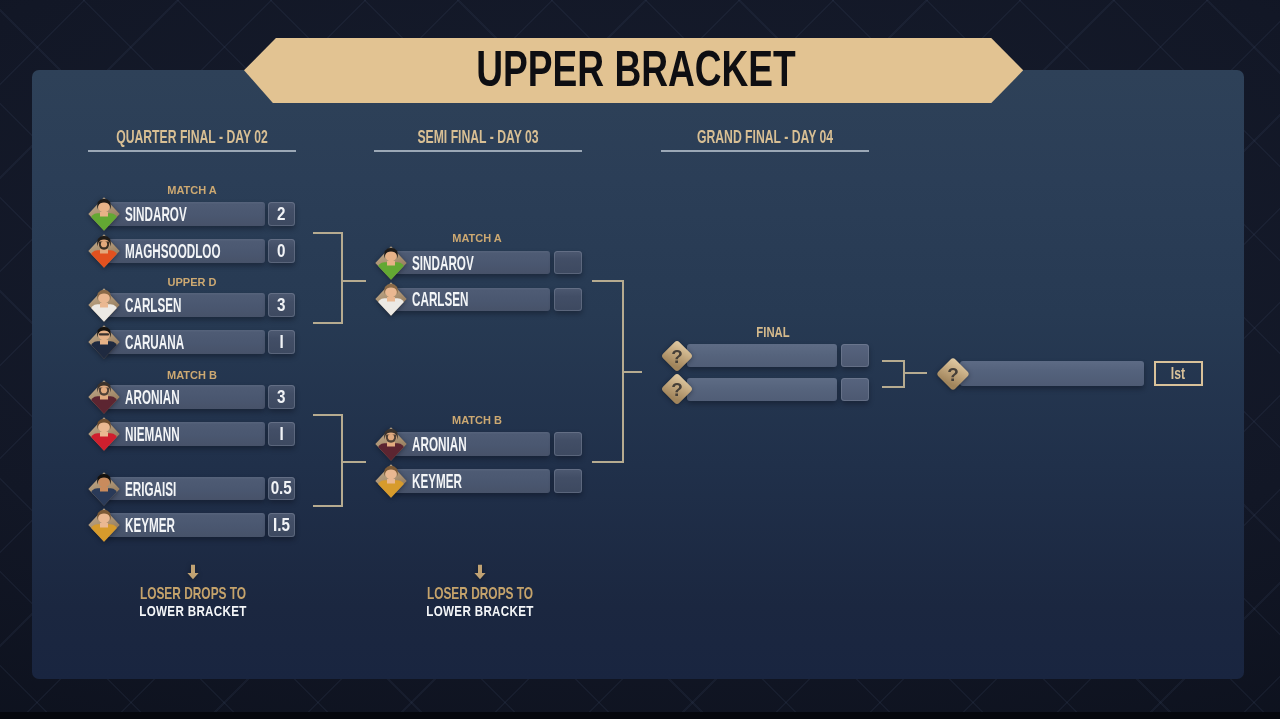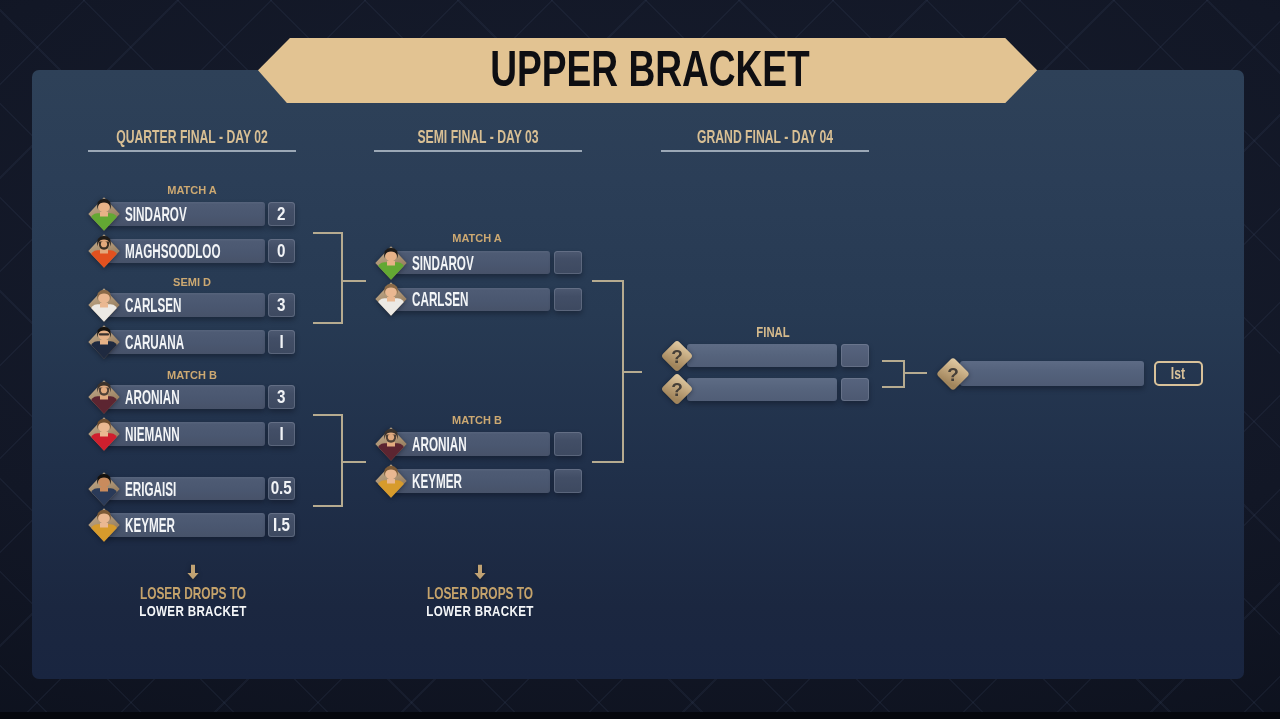--- a/index.html
+++ b/index.html
@@ -6,21 +6,21 @@
   #stage{position:relative;width:1280px;height:719px;overflow:hidden;
     font-family:"Liberation Sans",sans-serif;
     background:
       repeating-linear-gradient(45deg, transparent 0 37.1px, rgba(64,78,108,0.15) 37.1px 38.7px, transparent 38.7px 66.2px),
       repeating-linear-gradient(-45deg, transparent 0 29.1px, rgba(64,78,108,0.15) 29.1px 30.7px, transparent 30.7px 66.2px),
       radial-gradient(120% 90% at 50% 35%, #171d2e 0%, #121726 55%, #0b0f1a 100%);
   }
   .abs{position:absolute;}
   #panel{position:absolute;left:31.5px;top:69.5px;width:1212px;height:609px;border-radius:7px;
     background:linear-gradient(180deg,#2e4158 0%, #2b3e57 18%, #273a53 40%, #20304a 65%, #1b2740 88%, #192540 100%);}
-  #banner{position:absolute;filter:drop-shadow(0 3px 4px rgba(8,12,20,0.45));left:258px;top:37.8px;width:779.2px;height:67px;
+  #banner{position:absolute;filter:drop-shadow(0 3px 4px rgba(8,12,20,0.45));left:244px;top:37.8px;width:779.2px;height:67px;
     background:#e2c392;
     clip-path:polygon(32.2px 0, 747px 0, 779.2px 32.55px, 747.3px 65.1px, 28.9px 65.1px, 0 32.55px);}
   #bannertext{position:absolute;left:391.6px;top:5.5px;height:53px;line-height:53px;color:#0e0e12;font-weight:bold;font-size:50px;white-space:nowrap;transform-origin:left center;transform:scaleX(0.742) translateX(-50%);}
   .hdr{position:absolute;transform-origin:left center;color:#d8bf94;font-weight:bold;font-size:17.7px;height:18px;line-height:18px;white-space:nowrap;transform:scaleX(0.69) translateX(-50%);}
   .uline{position:absolute;width:208px;height:1.6px;background:rgba(187,197,209,0.78);}
   .mlabel{position:absolute;transform-origin:left center;color:#cda972;font-weight:bold;font-size:11px;height:11px;line-height:11px;white-space:nowrap;transform:scaleX(1.0) translateX(-50%);}
   .row{position:absolute;height:23.8px;border-radius:3px;
     background:linear-gradient(180deg,#57647c 0%, #4e5b74 10%, #4a5770 55%, #475269 100%);
     box-shadow:0 3px 5px rgba(10,14,24,0.38);}
   .rowf{background:linear-gradient(180deg,#5e6c85 0%, #56647d 45%, #505d76 100%);}
@@ -42,21 +42,21 @@
   <div id="banner">
       <div id="bannertext">UPPER BRACKET</div>
     </div>
   <div class="hdr" style="left:191.5px;top:128px;">QUARTER FINAL - DAY 02</div>
   <div class="hdr" style="left:477.5px;top:128px;">SEMI FINAL - DAY 03</div>
   <div class="hdr" style="left:764.7px;top:128px;">GRAND FINAL - DAY 04</div>
   <div class="uline" style="left:87.5px;top:150.2px;"></div>
   <div class="uline" style="left:373.5px;top:150.2px;"></div>
   <div class="uline" style="left:660.7px;top:150.2px;"></div>
   <div class="mlabel" style="left:192px;top:185px;">MATCH A</div>
-  <div class="mlabel" style="left:192px;top:277.4px;">SEMI D</div>
+  <div class="mlabel" style="left:192px;top:277.4px;">UPPER D</div>
   <div class="mlabel" style="left:192px;top:370px;">MATCH B</div>
   <div class="mlabel" style="left:192px;top:486px;">MATCH C</div>
   <div class="mlabel" style="left:477px;top:233.4px;">MATCH A</div>
   <div class="mlabel" style="left:477px;top:414.6px;">MATCH B</div>
   <div class="mlabel" style="left:772.5px;top:325.5px;font-size:14.5px;height:12px;line-height:12px;transform:scaleX(0.78) translateX(-50%);color:#d5ba8c;">FINAL</div>
   <div class="row" style="left:105px;top:202.3px;width:159.5px;"></div>
   <div class="score" style="left:267.7px;top:202.3px;width:27.5px;">
       <span>2</span>
     </div>
   <div class="pname" style="left:124.7px;top:202.20000000000002px;">SINDAROV</div>
@@ -381,21 +381,21 @@
 <defs>
         <linearGradient id="qt15" x1="0" y1="0" x2="0.35" y2="1">
           <stop offset="0" stop-color="#e3cda6"></stop>
           <stop offset="0.5" stop-color="#c3a87f"></stop>
           <stop offset="1" stop-color="#a1855c"></stop>
         </linearGradient>
       </defs>
 <rect x="5.0" y="6.0" width="24.0" height="24.0" rx="3.5" transform="rotate(45 17 18)" fill="url(#qt15)"></rect>
 <text x="17" y="24.84" font-family="Liberation Sans" font-size="19" font-weight="bold" text-anchor="middle" fill="#453f38">?</text>
 </svg>
-  <div class="abs" style="left:1153.7px;top:361.3px;width:49.2px;height:24.5px;border:2px solid #d9c29a;border-radius:5px;box-sizing:border-box;display:flex;align-items:center;justify-content:center;">
+  <div class="abs" style="left:1153.7px;top:361.3px;width:49.2px;height:24.5px;border:2px solid #d9c29a;border-radius:0;box-sizing:border-box;display:flex;align-items:center;justify-content:center;">
     <span style="color:#d9c29a;font-weight:bold;font-size:17px;display:inline-block;transform:scaleX(0.72);">Ist</span>
     </div>
   <div class="conn" style="left:312.6px;top:231.5px;width:30.69999999999999px;height:2.0px;"></div>
   <div class="conn" style="left:312.6px;top:322.3px;width:30.69999999999999px;height:2.0px;"></div>
   <div class="conn" style="left:341.3px;top:231.5px;width:2.0px;height:92.80000000000001px;"></div>
   <div class="conn" style="left:342.3px;top:279.8px;width:23.80000000000001px;height:2.0px;"></div>
   <div class="conn" style="left:312.6px;top:414.4px;width:30.69999999999999px;height:2.0px;"></div>
   <div class="conn" style="left:312.6px;top:505.2px;width:30.69999999999999px;height:2.0px;"></div>
   <div class="conn" style="left:341.3px;top:414.4px;width:2.0px;height:92.80000000000001px;"></div>
   <div class="conn" style="left:342.3px;top:460.9px;width:23.80000000000001px;height:2.0px;"></div>

